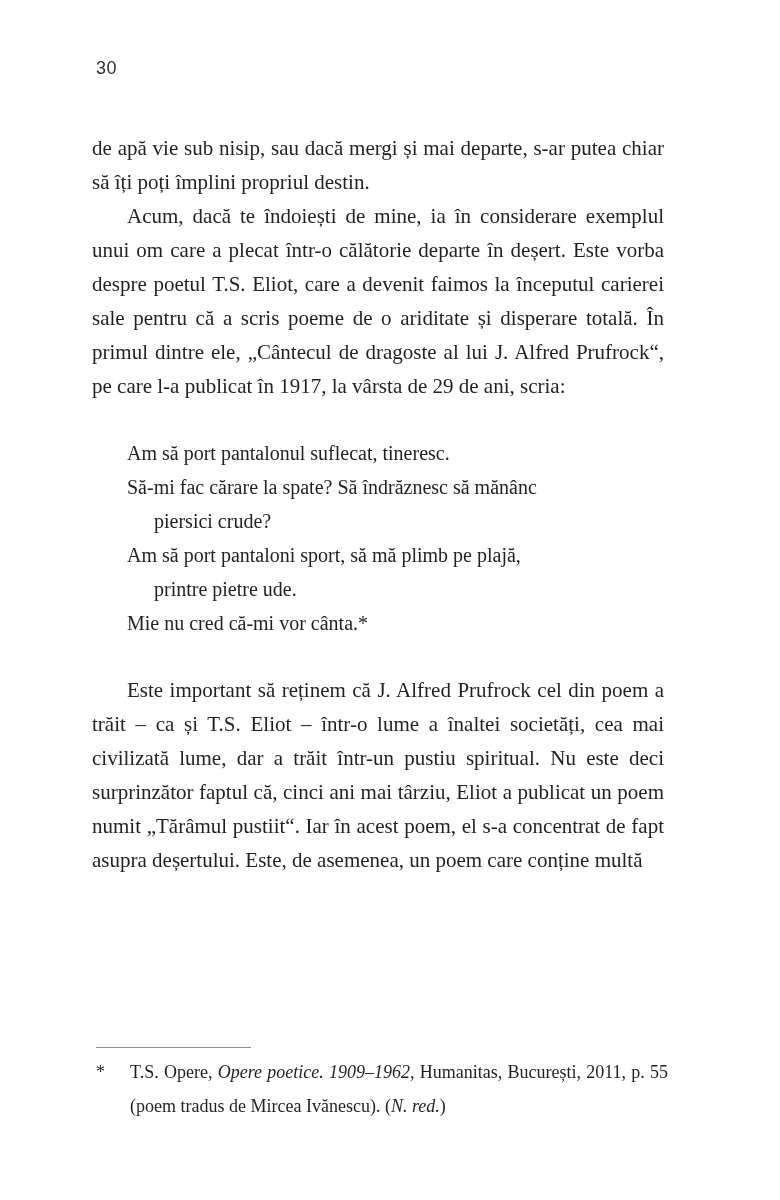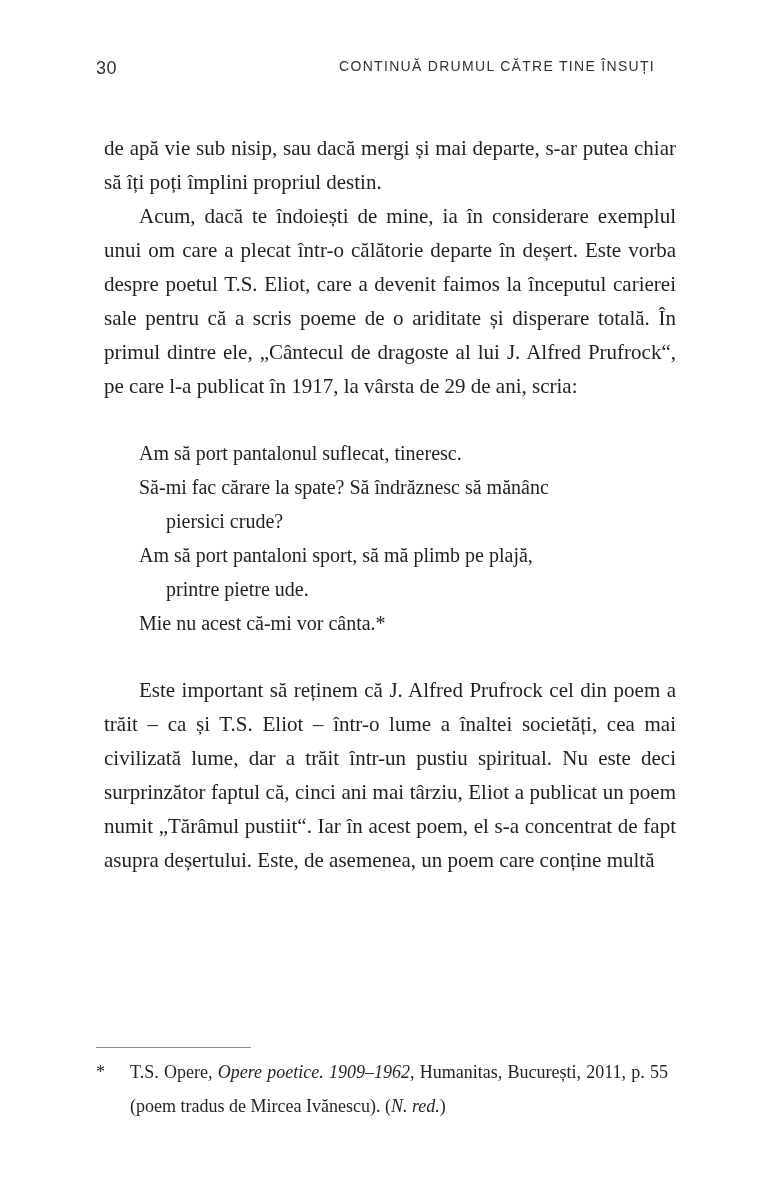--- a/index.html
+++ b/index.html
@@ -18,41 +18,41 @@
     background: var(--bg-color);
     font-family: "Liberation Serif", serif;
     color: var(--text-color);
     overflow: hidden;
   }
 
   .running-head {
     position: absolute;
     top: 58px;
     left: 96px;
-    right: 125px;
+    right: 100px;
     display: flex;
     justify-content: space-between;
-    align-items: flex-start;
+    align-items: flex-end;
     font-family: "Liberation Sans", sans-serif;
     color: var(--header-color);
   }
   .page-number {
     font-size: 18px;
     letter-spacing: 0.5px;
   }
   .running-title {
     font-size: 14px;
     letter-spacing: 1.3px;
     font-weight: 400;
   }
 
   .text-block {
     position: absolute;
     top: 131px;
-    left: 104px;
+    left: 92px;
     width: 572px;
     font-size: 21px;
     line-height: 34px;
     text-align: justify;
   }
   .text-block p { margin: 0; }
   p.indented { text-indent: 35px; }
 
   .poem {
     margin: 33px 0 33px 35px;
@@ -89,34 +89,33 @@
   }
   .footnote-body em { }
 </style>
 </head>
 <body>
 
 <div class="page">
 
   <div class="running-head">
     <span class="page-number">30</span>
-    <span class="running-title">CONTINUĂ DRUMUL CĂTRE TINE ÎNSUȚI</span>
   </div>
 
   <div class="text-block">
     <p>de apă vie sub nisip, sau dacă mergi și mai departe, s-ar putea chiar să îți poți împlini propriul destin.</p>
     <p class="indented">Acum, dacă te îndoiești de mine, ia în considerare exemplul unui om care a plecat într-o călătorie departe în deșert. Este vorba despre poetul T.S. Eliot, care a devenit faimos la începutul carierei sale pentru că a scris poeme de o ariditate și disperare totală. În primul dintre ele, „Cântecul de dragoste al lui J. Alfred Prufrock“, pe care l-a publicat în 1917, la vârsta de 29 de ani, scria:</p>
 
     <div class="poem">
         <div class="poem-line">Am să port pantalonul suflecat, tineresc.</div>
         <div class="poem-line">Să-mi fac cărare la spate? Să îndrăznesc să mănânc</div>
         <div class="poem-line wrap">piersici crude?</div>
         <div class="poem-line">Am să port pantaloni sport, să mă plimb pe plajă,</div>
         <div class="poem-line wrap">printre pietre ude.</div>
-        <div class="poem-line">Mie nu acest că-mi vor cânta.*</div>
+        <div class="poem-line">Mie nu cred că-mi vor cânta.*</div>
       </div>
 
     <p class="indented">Este important să reținem că J. Alfred Prufrock cel din poem a trăit – ca și T.S. Eliot – într-o lume a înaltei societăți, cea mai civilizată lume, dar a trăit într-un pustiu spiritual. Nu este deci surprinzător faptul că, cinci ani mai târziu, Eliot a publicat un poem numit „Tărâmul pustiit“. Iar în acest poem, el s-a concentrat de fapt asupra deșertului. Este, de asemenea, un poem care conține multă</p>
   </div>
 
   <div class="footnote">
     <hr class="footnote-rule">
     <div class="footnote-body">
       <span class="footnote-marker">*</span>
       <span><span>T.S. Opere, </span><em>Opere poetice. 1909–1962</em><span>, Humanitas, București, 2011, p. 55 (poem tradus de Mircea Ivănescu). (</span><em>N. red.</em><span>)</span></span>

